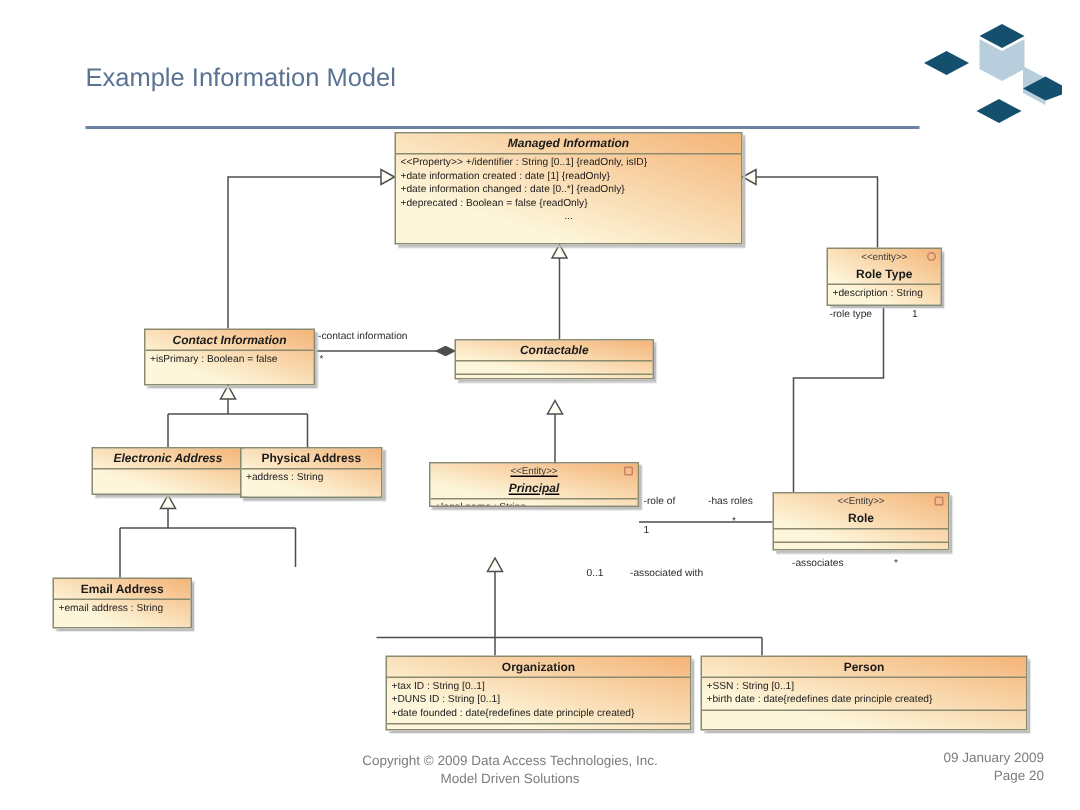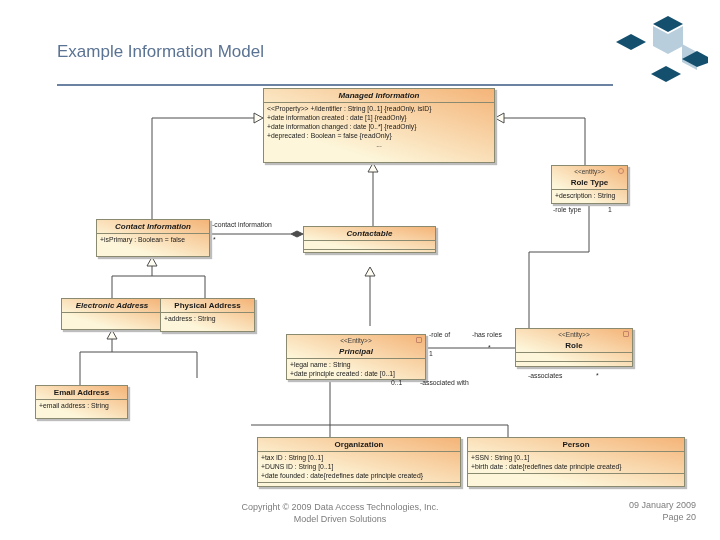--- a/index.html
+++ b/index.html
@@ -37,21 +37,21 @@
   .attr.center{text-align:center;padding-left:0;}
   .empty{height:8px;}
 
   
   #cls-managed-information{left:263px;top:88px;width:232px;height:75px;}
   #cls-role-type{left:551px;top:165px;width:77px;height:39px;}
   #cls-contact-information{left:96px;top:219px;width:114px;height:38px;}
   #cls-contactable{left:303px;top:226px;width:133px;height:27px;}
   #cls-electronic-address{left:61px;top:298px;width:102px;height:32px;}
   #cls-physical-address{left:160px;top:298px;width:95px;height:34px;}
-  #cls-principal{left:286px;top:334px;width:140px;height:46px;}
+  #cls-principal{left:286px;top:308px;width:140px;height:30px;text-decoration:underline;}
   #cls-email-address{left:35px;top:385px;width:93px;height:34px;}
   #cls-phone-number{left:145px;top:378px;width:106px;height:71px;}
   #cls-role{left:515px;top:328px;width:118px;height:39px;}
   #cls-organization{left:257px;top:437px;width:204px;height:50px;}
   #cls-person{left:467px;top:437px;width:218px;height:50px;}
 
   .lbl{position:absolute;font-size:6.8px;color:#2a2a2a;white-space:nowrap;}
   #lbl-0{left:212px;top:221px;} #lbl-1{left:213px;top:236px;}
   #lbl-2{left:553px;top:206px;} #lbl-3{left:608px;top:206px;}
   #lbl-4{left:429px;top:331px;} #lbl-5{left:429px;top:350px;}

